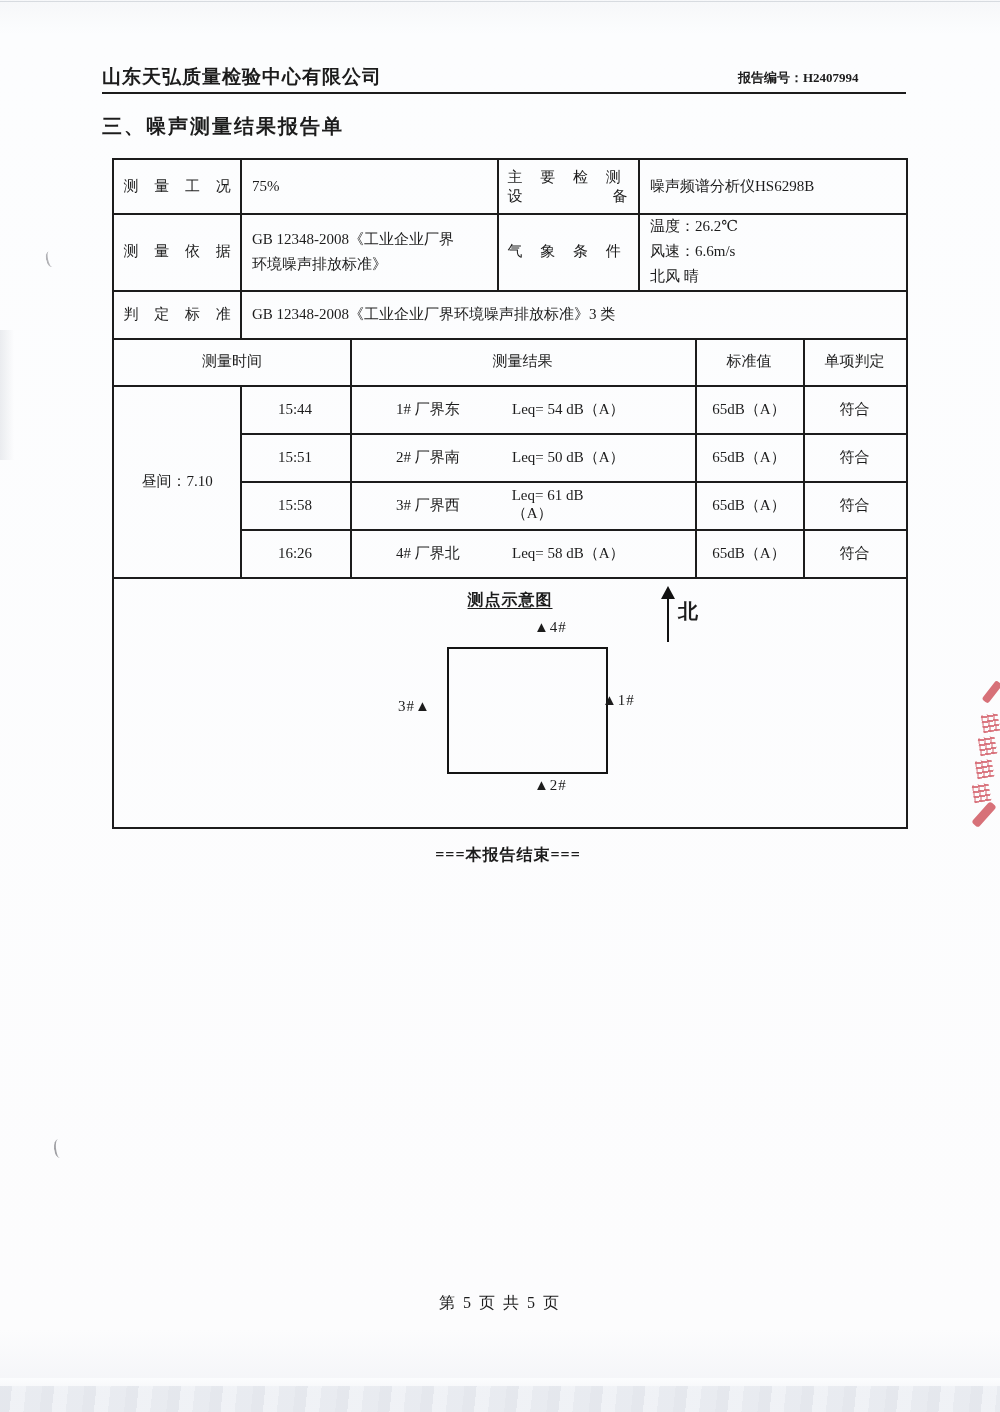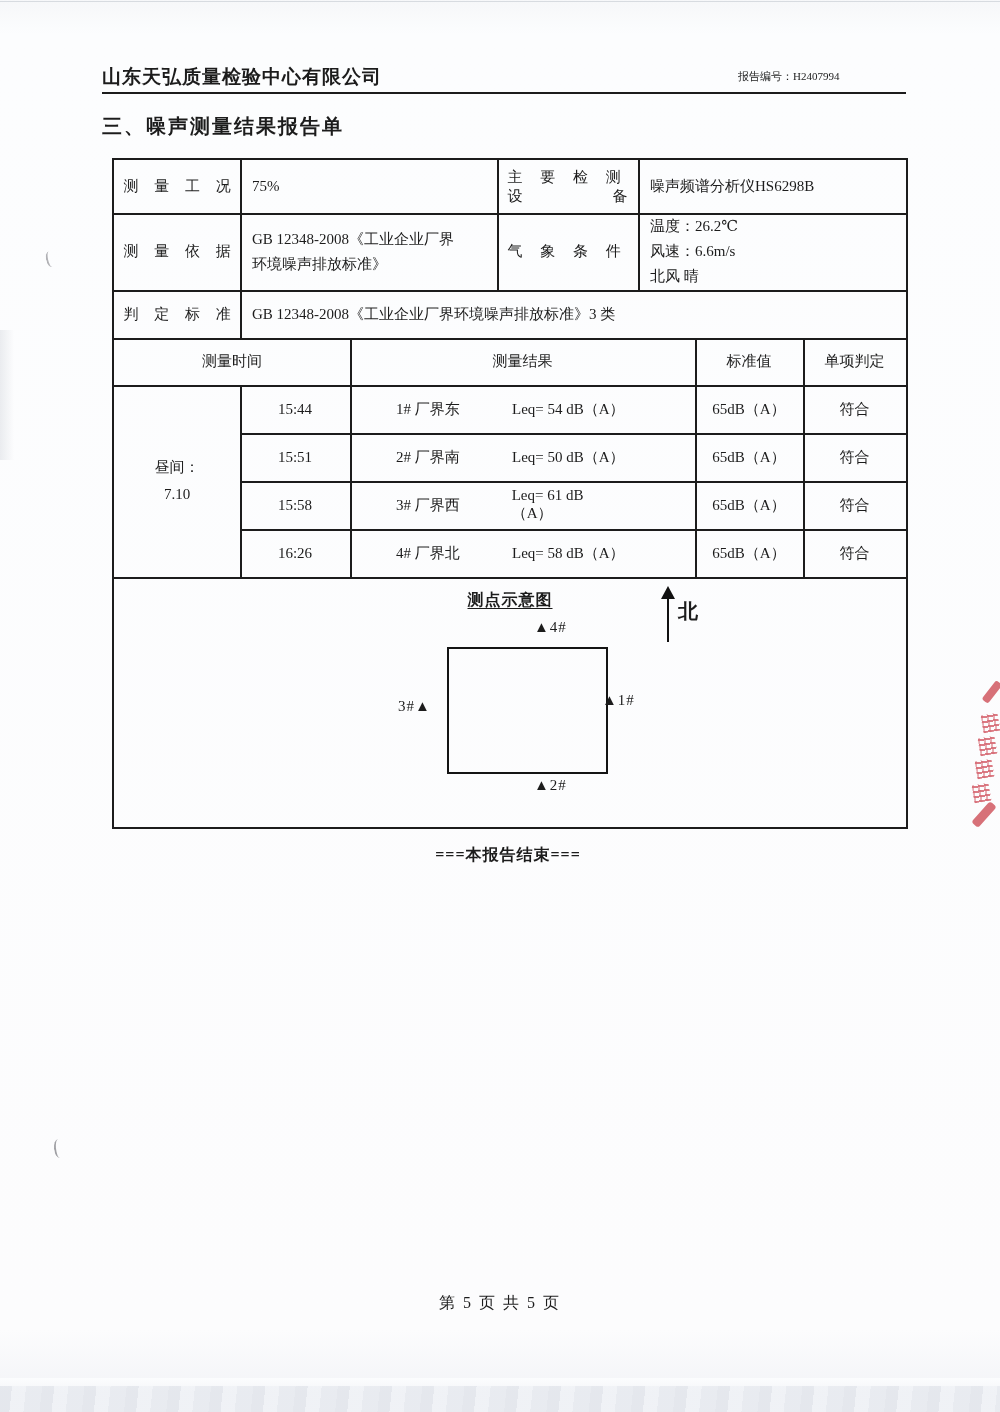--- a/index.html
+++ b/index.html
@@ -4,41 +4,41 @@
 <style>
   html,body{margin:0;padding:0;}
   .page{
     position:relative;width:1000px;height:1412px;overflow:hidden;
     background:linear-gradient(180deg,#f6f7f9 0px,#fcfdfe 34px,#fcfcfd 1330px,#f4f5f8 1385px);
     font-family:"Liberation Serif","DejaVu Serif",serif;color:#1c1c1c;
   }
   .top-edge{position:absolute;left:0;top:1px;width:100%;height:1px;background:#cfd3da;opacity:.8;}
   .company{position:absolute;left:102px;top:64px;font-family:"Liberation Sans","DejaVu Sans",sans-serif;
     font-weight:bold;font-size:19px;letter-spacing:1px;}
-  .report-no{position:absolute;left:738px;top:69px;font-size:11px;font-weight:normal;}
+  .report-no{position:absolute;left:738px;top:69px;font-size:13px;font-weight:bold;}
   .header-rule{position:absolute;left:102px;top:92px;width:804px;height:2px;background:#1c1c1c;}
   .section-title{position:absolute;left:102px;top:113px;font-family:"Liberation Sans","DejaVu Sans",sans-serif;
     font-weight:bold;font-size:20px;letter-spacing:2px;}
 
   .tbl{position:absolute;left:112px;top:158px;width:792px;height:667px;border:2px solid #1c1c1c;}
   .vl,.hl{position:absolute;background:#1c1c1c;}
   .vl{width:2px;} .hl{height:2px;}
 
   .cell{position:absolute;display:flex;align-items:center;font-size:15px;}
   .center{justify-content:center;text-align:center;}
   .spread{word-spacing:12px;}
   .spread2{word-spacing:14px;}
   .padl{padding-left:12px;box-sizing:border-box;}
   .lines{display:block;}
   .lines div{line-height:25px;}
   .equip-label{display:block;width:120px;margin:0 auto;}
   .equip-l2{display:flex;justify-content:space-between;}
   .result-cell{padding-left:46px;box-sizing:border-box;}
   .result-cell .pt{display:inline-block;width:116px;}
-  .period-cell{flex-direction:column;justify-content:center;line-height:27px;}
+  .period-cell{flex-direction:row;justify-content:center;line-height:27px;}
 
   .diagram-title{position:absolute;left:0;right:0;top:430px;text-align:center;font-size:16px;
     font-weight:bold;letter-spacing:1px;}
   .diagram-title span{text-decoration:underline;text-underline-offset:3px;}
   .north-line{position:absolute;left:553px;top:437px;width:2px;height:45px;background:#111;}
   .north-head{position:absolute;left:547px;top:426px;width:0;height:0;
     border-left:7px solid transparent;border-right:7px solid transparent;border-bottom:13px solid #111;}
   .north-label{position:absolute;left:564px;top:438px;font-size:20px;font-weight:bold;}
   .site-square{position:absolute;left:333px;top:487px;width:157px;height:123px;border:2px solid #141414;}
   .marker{position:absolute;font-size:15px;letter-spacing:1px;}

